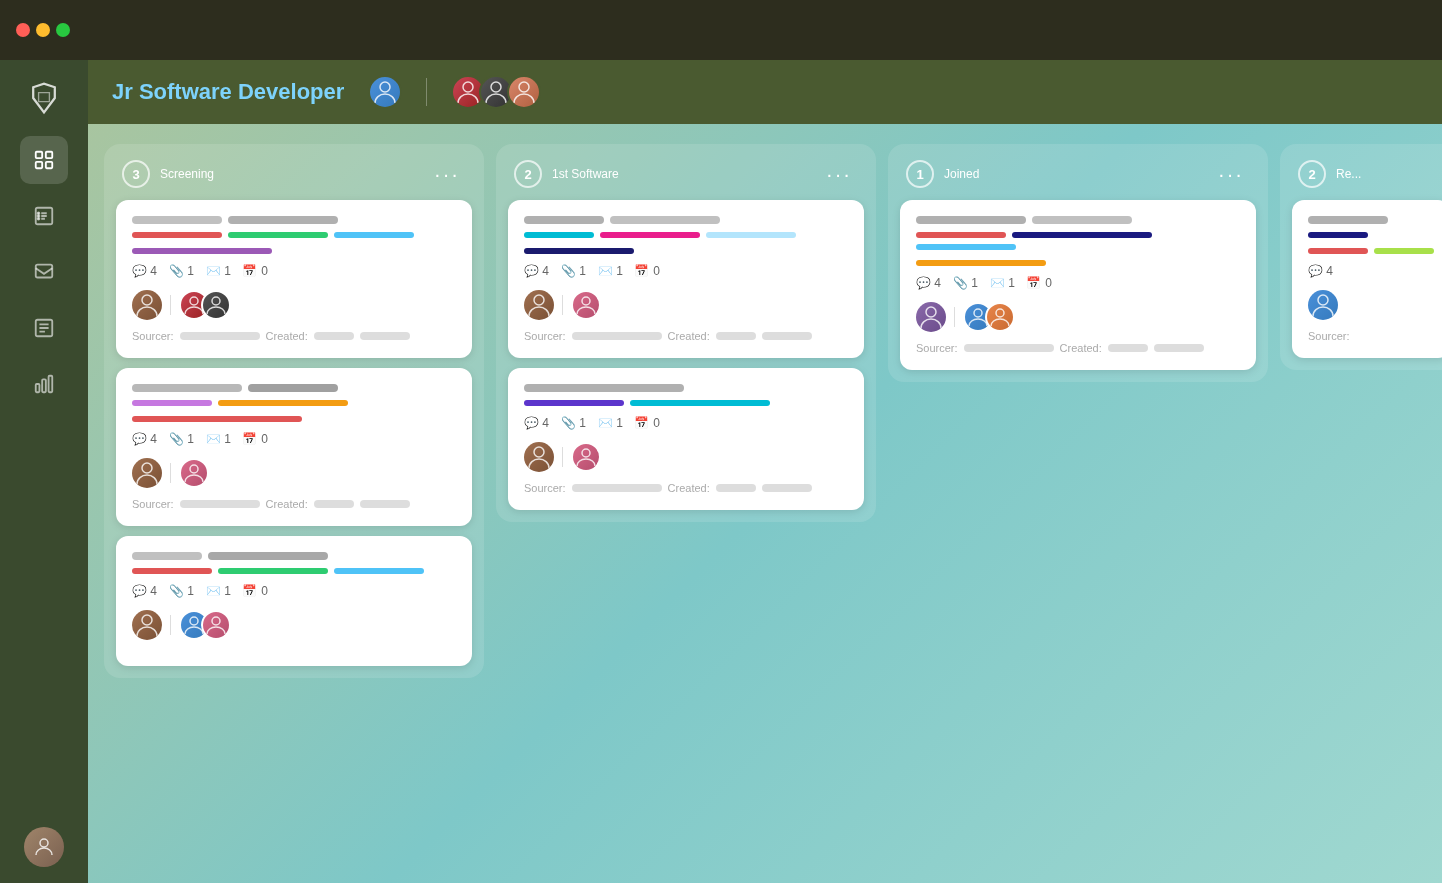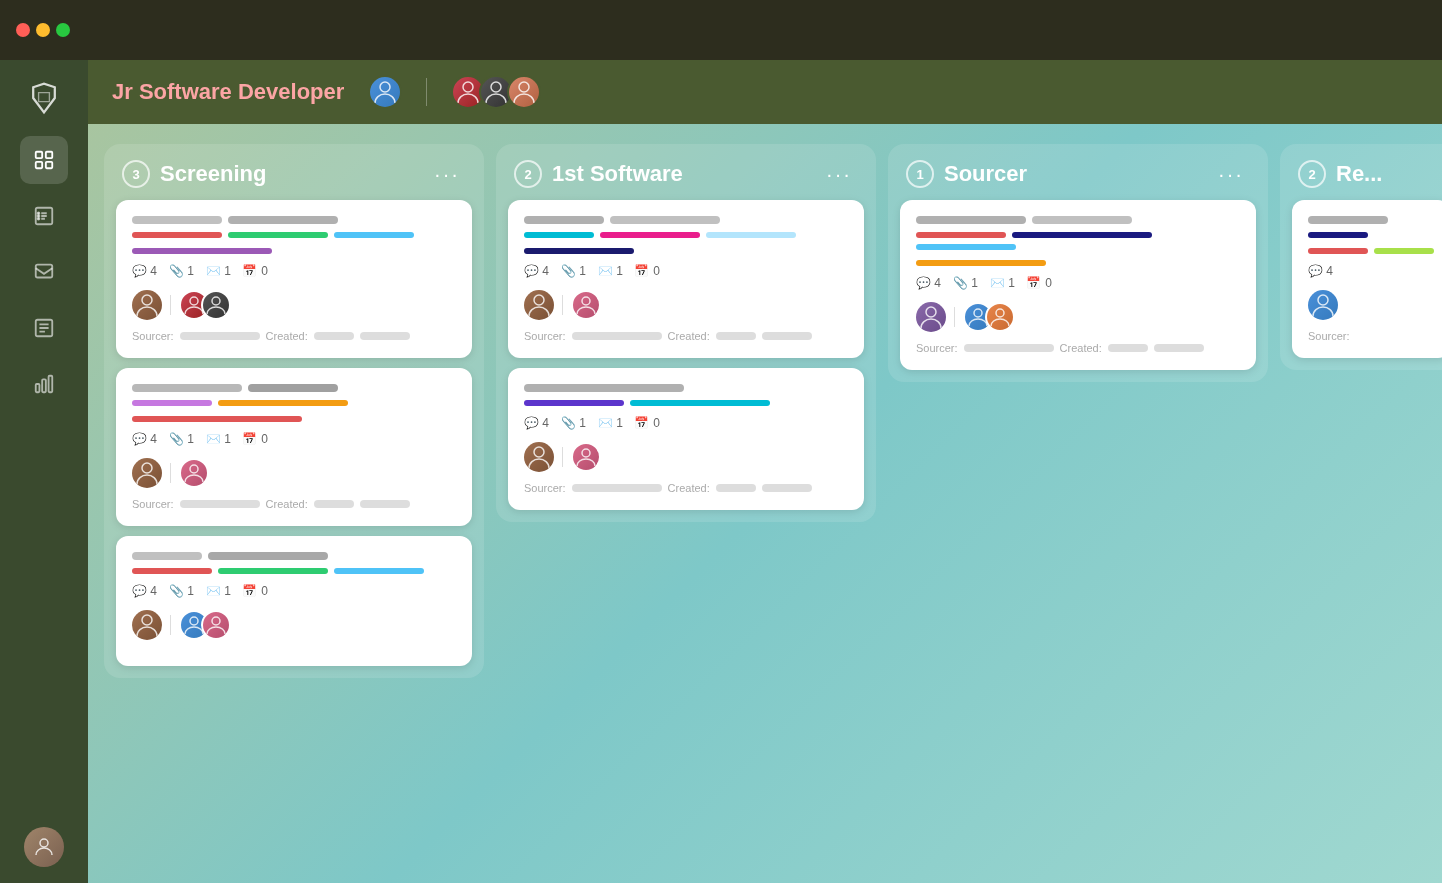--- a/index.html
+++ b/index.html
@@ -72,21 +72,21 @@
       background: #4a5a30;
       display: flex;
       align-items: center;
       padding: 0 24px;
       gap: 16px;
       z-index: 9;
     }
     .header-title {
       font-size: 22px;
       font-weight: 600;
-      color: #fca5a5;
+      color: #7dd3fc;
       margin-right: 8px;
     }
     .header-avatars {
       display: flex;
       align-items: center;
       gap: 0;
     }
     .h-avatar {
       width: 34px; height: 34px;
       border-radius: 50%;
@@ -135,22 +135,22 @@
       width: 28px; height: 28px;
       border-radius: 50%;
       border: 2px solid rgba(255,255,255,0.7);
       color: white;
       font-size: 13px;
       font-weight: 700;
       display: flex; align-items: center; justify-content: center;
       flex-shrink: 0;
     }
     .col-title {
-      font-size: 22px;
-      font-weight: 700;
+      font-size: 12px;
+      font-weight: 400;
       color: white;
       flex: 1;
     }
     .col-menu {
       color: white;
       font-size: 20px;
       cursor: pointer;
       letter-spacing: 2px;
       padding: 2px 6px;
     }
@@ -600,21 +600,21 @@
           <span class="sourcer-bar" style="width:50px"></span>
         </div>
       </div>
 
     </div>
   </div>
 
   <div class="kanban-column">
     <div class="column-header">
       <div class="col-badge">1</div>
-      <span class="col-title">Sourcer</span>
+      <span class="col-title">Joined</span>
       <span class="col-menu">···</span>
     </div>
     <div class="column-cards">
 
       <div class="card">
         <div class="card-tags">
           <span class="tag-pill" style="background:#b0b0b0;width:110px"></span>
           <span class="tag-pill" style="background:#c0c0c0;width:100px"></span>
         </div>
         <div class="card-bars">

